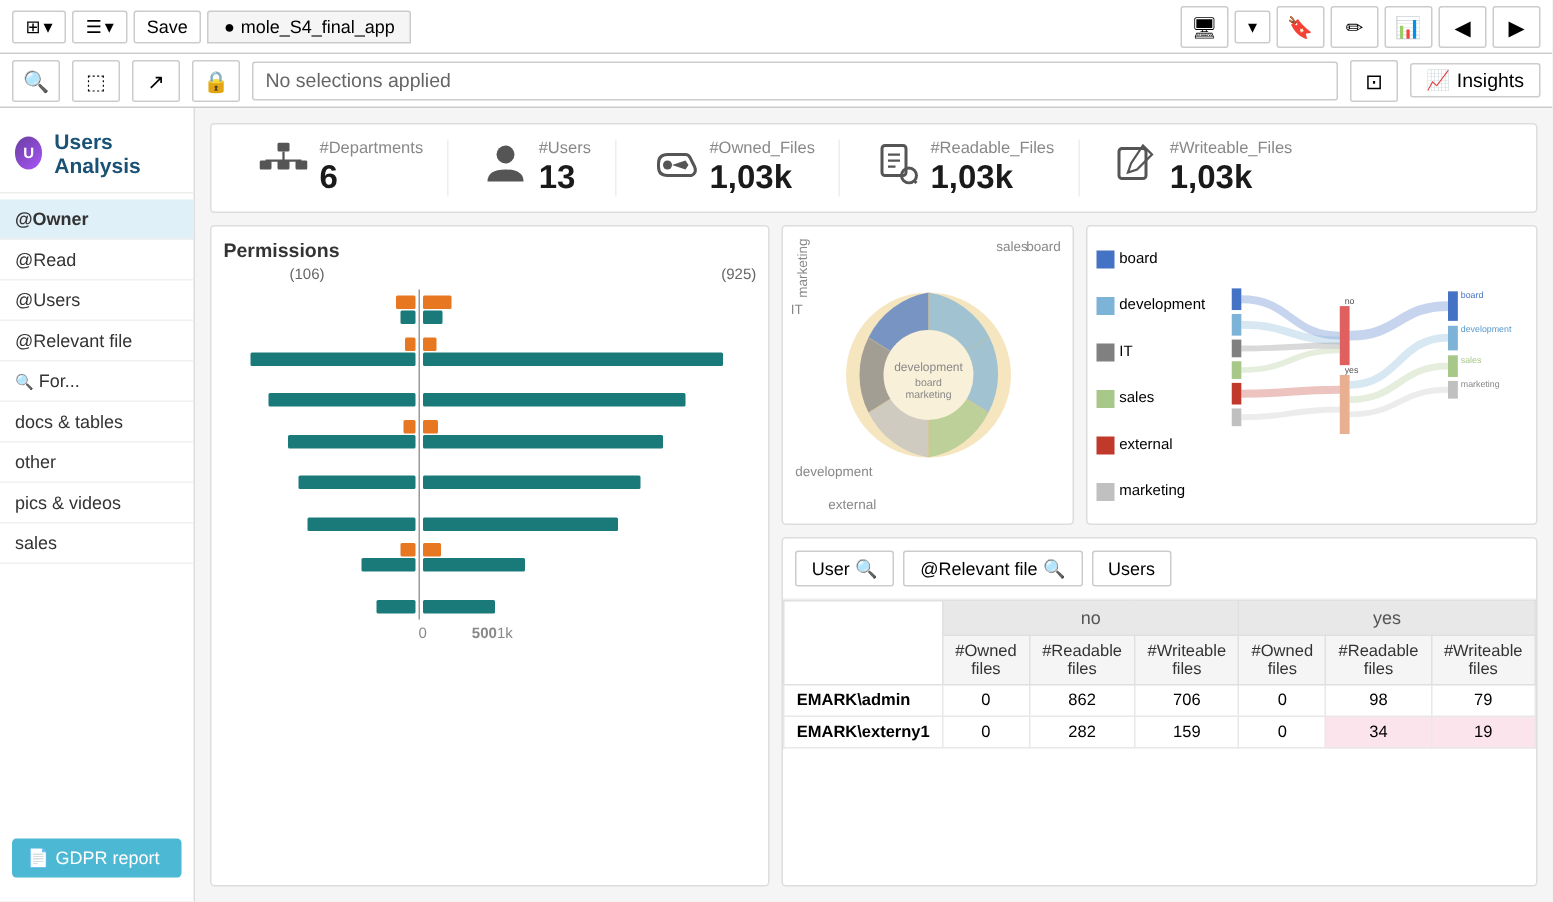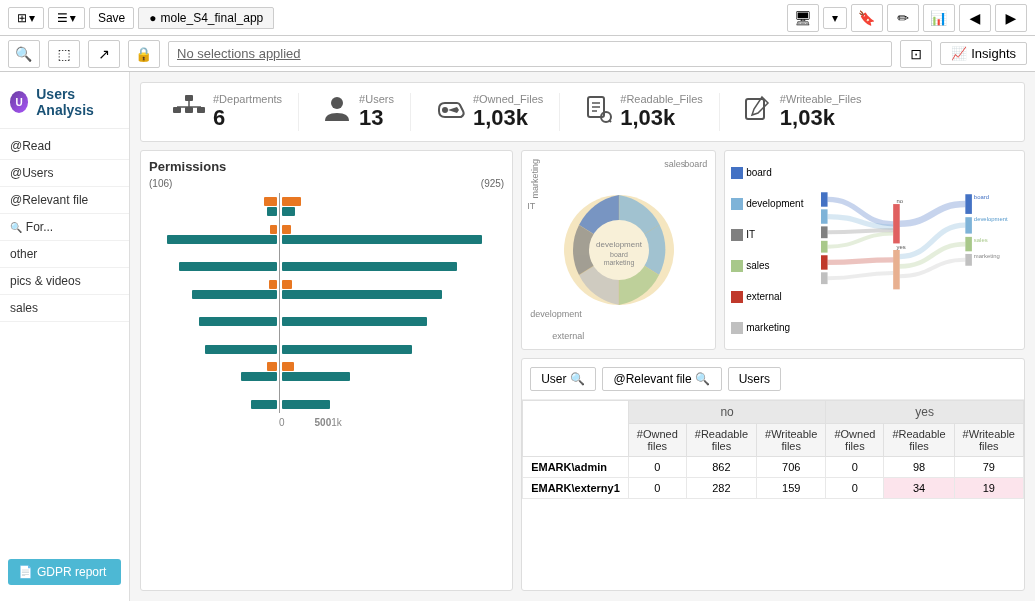--- a/index.html
+++ b/index.html
@@ -43,21 +43,20 @@
       flex: 1;
       height: 26px;
       border: 1px solid #ccc;
       border-radius: 2px;
       padding: 0 8px;
       display: flex;
       align-items: center;
       font-size: 13px;
       color: #666;
       background: #fff;
-      text-decoration: underline;
     }
     .insights-btn {
       display: flex; align-items: center; gap: 4px;
       padding: 3px 10px; border: 1px solid #ccc; background: #fff;
       cursor: pointer; font-size: 13px; border-radius: 2px;
     }
 
     
     .main-layout {
       display: flex;
@@ -236,32 +235,38 @@
   </div>
 </div>
 
 <div class="main-layout">
 
   <div class="sidebar">
     <div class="app-title">
       <div class="app-logo">U</div>
       <div class="app-title-text">Users Analysis</div>
     </div>
+    <div class="sidebar-item active">
+      <span>@Owner</span>
+    </div>
     <div class="sidebar-item">
       <span>@Read</span>
     </div>
     <div class="sidebar-item">
       <span>@Users</span>
     </div>
     <div class="sidebar-item">
       <span>@Relevant file</span>
     </div>
     <div class="sidebar-item">
       <span style="font-size:10px">🔍</span>
       <span> For...</span>
+    </div>
+    <div class="sidebar-item">
+      <span>docs &amp; tables</span>
     </div>
     <div class="sidebar-item">
       <span>other</span>
     </div>
     <div class="sidebar-item">
       <span>pics &amp; videos</span>
     </div>
     <div class="sidebar-item">
       <span>sales</span>
     </div>
@@ -343,21 +348,21 @@
           <div class="kpi-label">#Writeable_Files</div>
           <div class="kpi-value">1,03k</div>
         </div>
       </div>
     </div>
 
     <div style="display:flex; gap:8px; flex:1; min-height:0;border-radius:22px;">
 
       <div class="bar-chart-panel">
         <div class="panel-title">Permissions</div>
-        <div style="display:flex; justify-content:space-between; font-size:10px; color:#666; margin-bottom:4px;">
+        <div style="display:flex; justify-content:space-between; font-size:10px; color:#666; margin-bottom:4px;margin-left:44px;">
           <span>(106)</span>
           <span>(925)</span>
         </div>
 
         <div style="display:flex; align-items:stretch; height:220px; position:relative;">
 
           <div style="width:130px; display:flex; flex-direction:column; justify-content:space-around; align-items:flex-end; padding-right:2px;">
             <div style="display:flex; flex-direction:column; gap:1px; align-items:flex-end;">
               <div style="width:13px; height:9px; background:#e87722; border-radius:1px;"></div>
               <div style="width:10px; height:9px; background:#1a7a7a; border-radius:1px;"></div>

